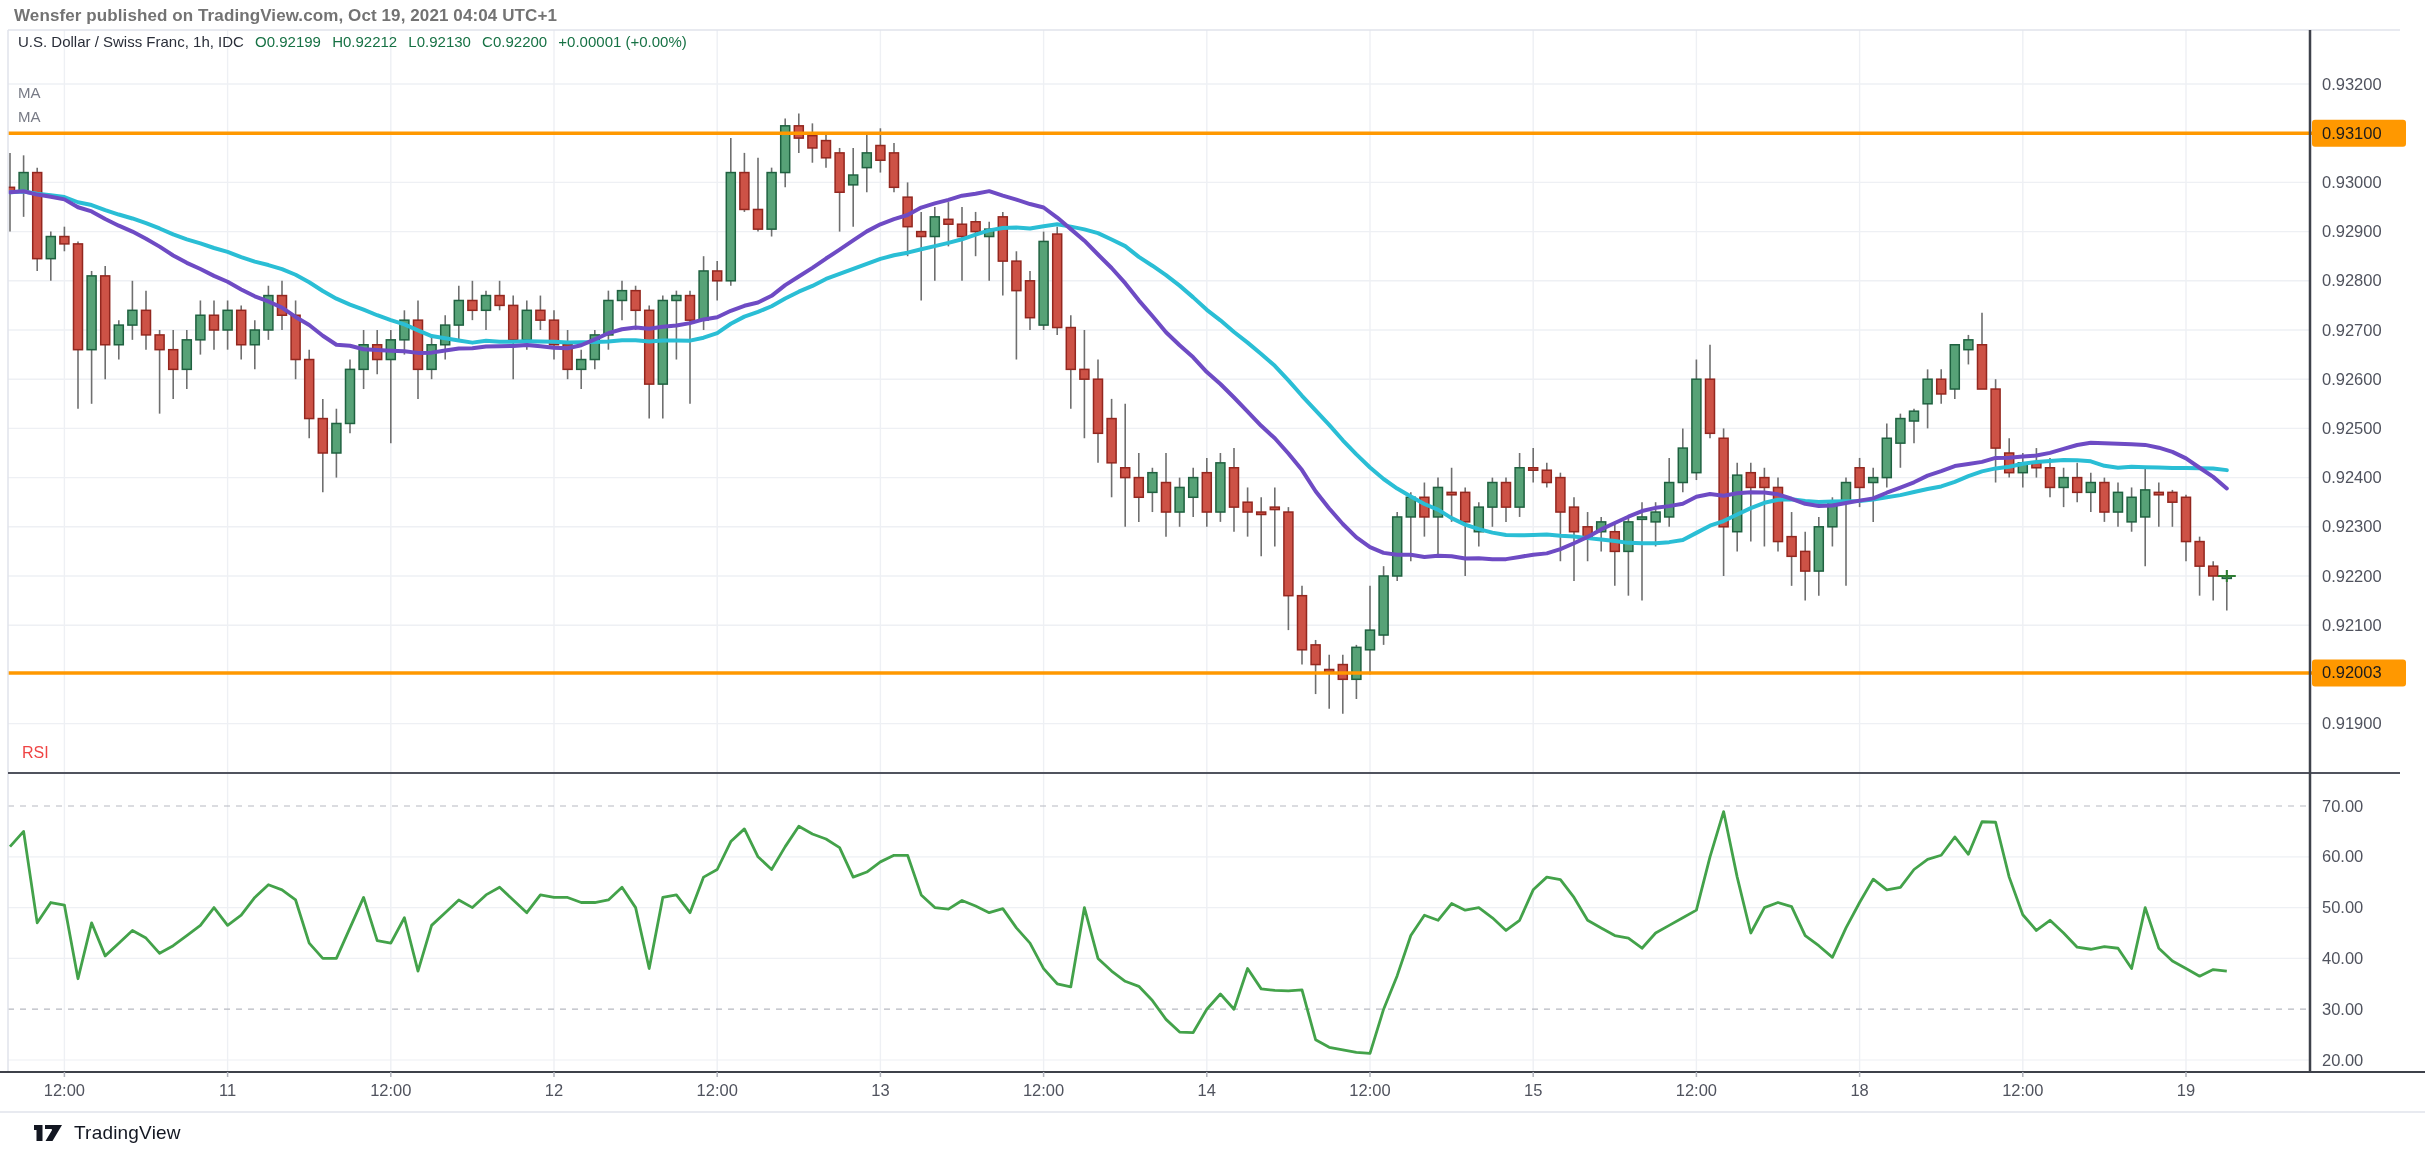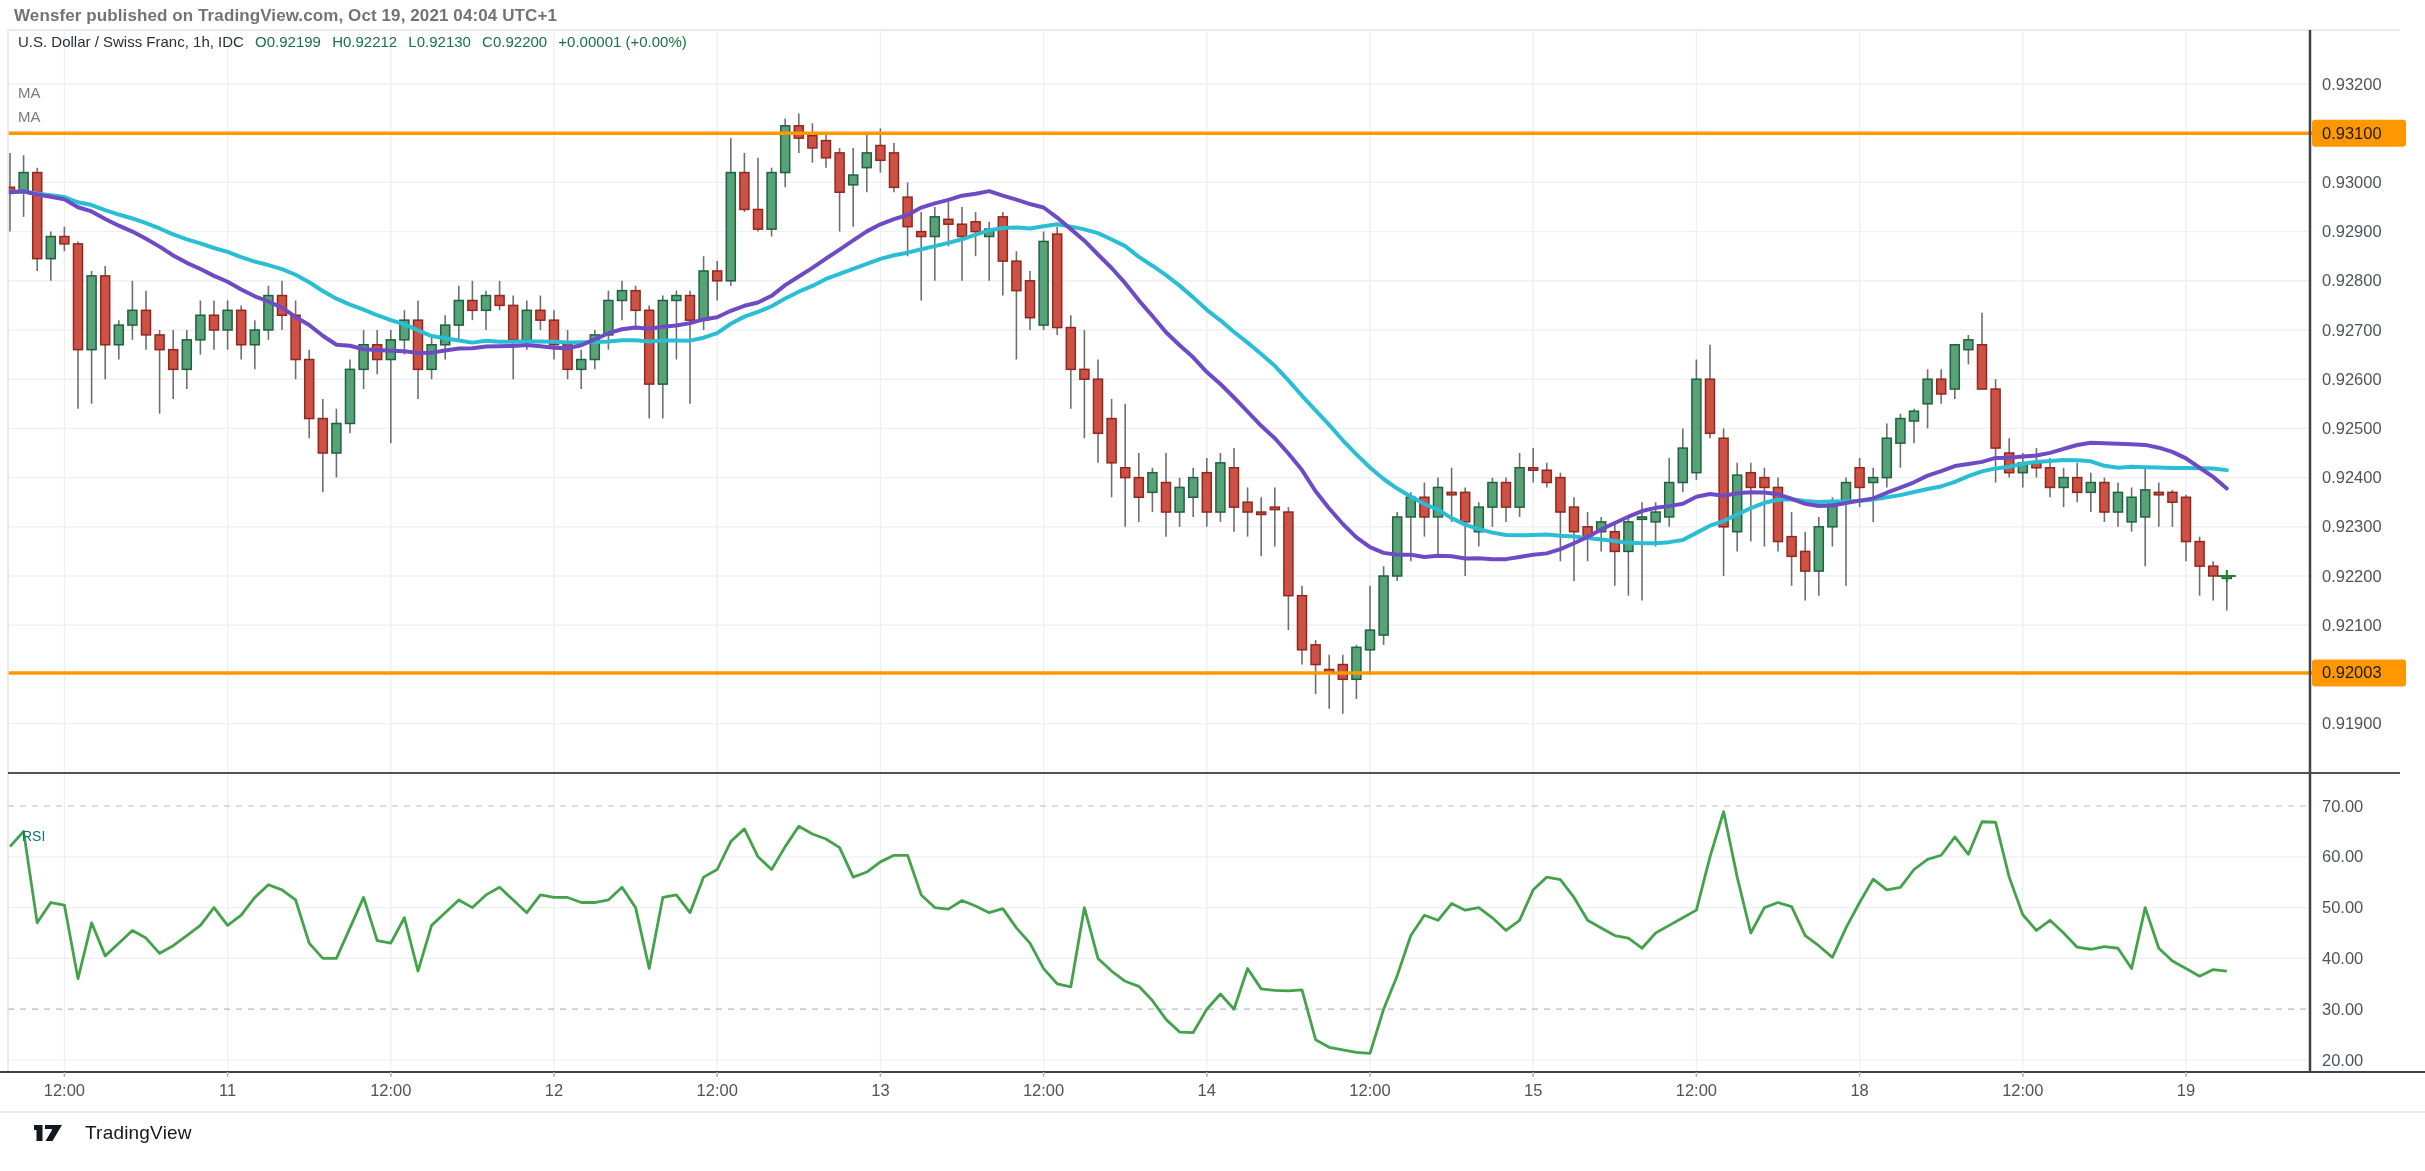--- a/index.html
+++ b/index.html
@@ -6,22 +6,22 @@
   #stage{position:relative;width:2425px;height:1171px;background:#fff;overflow:hidden;
          font-family:"Liberation Sans",sans-serif;}
   #chart-svg{position:absolute;left:0;top:0;}
   svg text{font-family:"Liberation Sans",sans-serif;}
   .hdr{position:absolute;left:14px;top:6px;font-size:17px;font-weight:700;color:#737373;
        letter-spacing:.1px;}
   .legend{position:absolute;left:18px;top:33px;font-size:15px;color:#2a2e39;white-space:nowrap;}
   .legend .ohlc{color:#177245;}
   .legend span{margin-right:7px;}
   .ma-lbl{position:absolute;left:18px;font-size:15px;color:#787b86;}
-  .rsi-lbl{position:absolute;left:22px;top:828px;font-size:14px;color:#0f766e;}
-  .brand{position:absolute;left:34px;top:1122px;display:flex;align-items:center;gap:22px;}
+  .rsi-lbl{position:absolute;left:22px;top:744px;font-size:16px;color:#ef4444;}
+  .brand{position:absolute;left:34px;top:1122px;display:flex;align-items:center;gap:11px;}
   .brand-text{font-size:19px;color:#131722;font-weight:500;letter-spacing:.2px;}
 </style>
 </head>
 <body>
 
 <div id="stage">
   <svg id="chart-svg" width="2425" height="1171" viewBox="0 0 2425 1171">
       <defs>
         <clipPath id="paneP">
           <rect x="8" y="30" width="2302" height="743"></rect>

